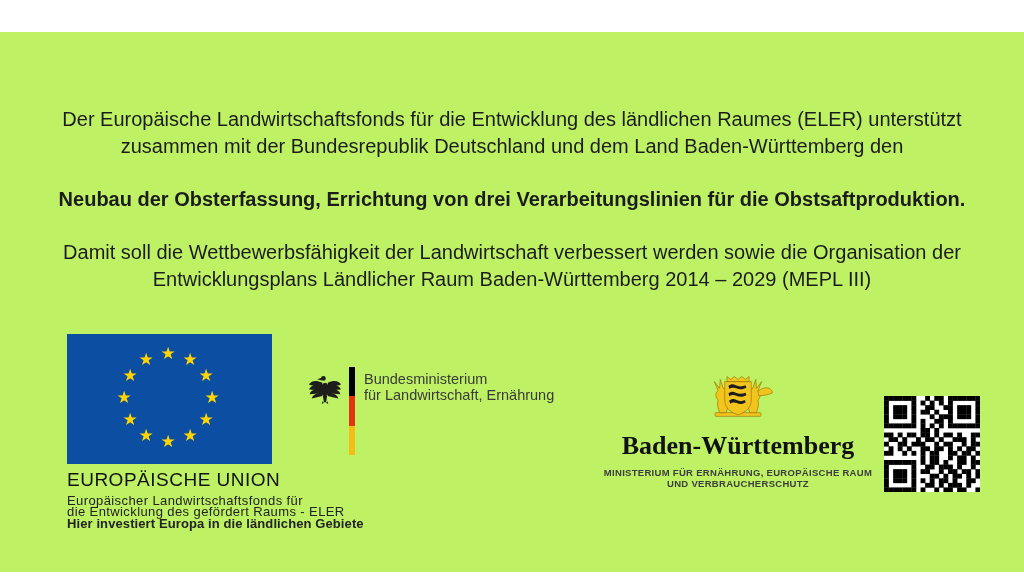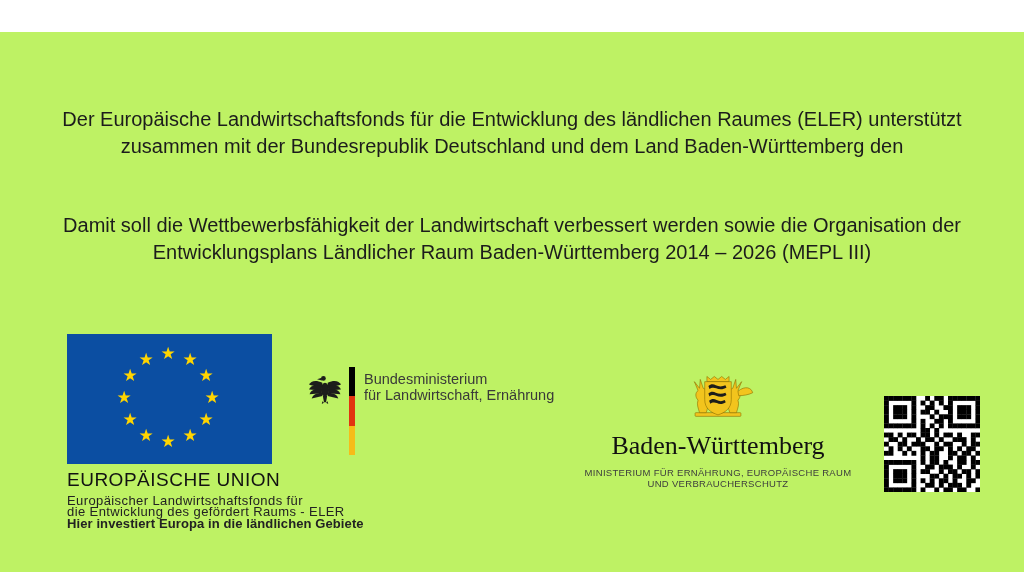--- a/index.html
+++ b/index.html
@@ -22,43 +22,44 @@
   .eu-sub.bold{font-weight:bold;letter-spacing:0.1px;margin-top:2px;}
 
   
   .bmel-block{position:absolute;left:308px;top:335px;display:flex;align-items:flex-start;}
   .bmel-eagle{width:34px;height:38px;margin-top:3px;}
   .bmel-stripe{width:6px;height:88px;margin-left:7px;display:flex;flex-direction:column;}
   .bmel-stripe span{flex:1;}
   .bmel-text{margin-left:9px;margin-top:4px;font-size:14.5px;line-height:16px;color:#3a3a39;}
 
   
-  .bw-block{position:absolute;left:578px;top:337px;width:280px;text-align:center;}
+  .bw-block{position:absolute;left:598px;top:337px;width:280px;text-align:center;font-weight:bold;}
   .bw-arms{width:96px;height:60px;display:block;margin:0 auto;}
   .bw-name{margin-top:2px;font-family:"Liberation Serif",serif;font-size:26px;color:#111;white-space:nowrap;}
   .bw-min{font-size:9.5px;line-height:11px;letter-spacing:0.3px;color:#3d3d3d;white-space:nowrap;}
   .bw-min.first{margin-top:6px;}
 
   
   .qr-block{position:absolute;left:884px;top:364px;width:96px;height:96px;background:#fff;}
   .qr-block svg{display:block;}
   .qr-block rect{fill:#000;}
 </style>
 </head>
 <body>
 
 <div class="canvas">
 
   <div class="textblock">
     <div class="tline">Der Europäische Landwirtschaftsfonds für die Entwicklung des ländlichen Raumes (ELER) unterstützt</div>
     <div class="tline">zusammen mit der Bundesrepublik Deutschland und dem Land Baden-Württemberg den</div>
     <div class="gap"></div>
+    <div class="tline bold">Neubau der Obsterfassung, Errichtung von drei Verarbeitungslinien für die Obstsaftproduktion.</div>
     <div class="gap"></div>
     <div class="tline">Damit soll die Wettbewerbsfähigkeit der Landwirtschaft verbessert werden sowie die Organisation der</div>
-    <div class="tline">Entwicklungsplans Ländlicher Raum Baden-Württemberg 2014 – 2026 (MEPL III)</div>
+    <div class="tline">Entwicklungsplans Ländlicher Raum Baden-Württemberg 2014 – 2029 (MEPL III)</div>
   </div>
 
   <div class="eu-block">
     <div class="eu-flag" style="background: rgb(11, 78, 162);">
         <span class="star" style="left: 93.5px; top: 11px; color: rgb(255, 213, 0);">★</span>
         <span class="star" style="left: 115.5px; top: 16.8949px; color: rgb(255, 213, 0);">★</span>
         <span class="star" style="left: 131.605px; top: 33px; color: rgb(255, 213, 0);">★</span>
         <span class="star" style="left: 137.5px; top: 55px; color: rgb(255, 213, 0);">★</span>
         <span class="star" style="left: 131.605px; top: 77px; color: rgb(255, 213, 0);">★</span>
         <span class="star" style="left: 115.5px; top: 93.1051px; color: rgb(255, 213, 0);">★</span>

